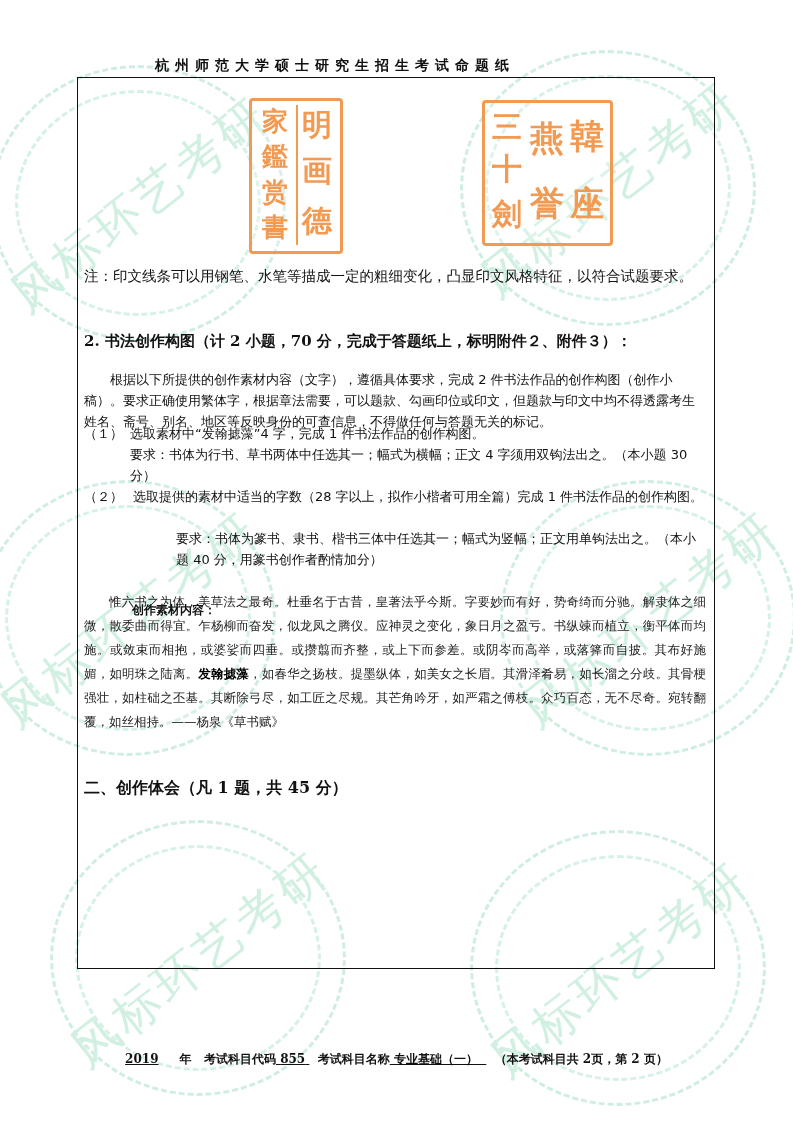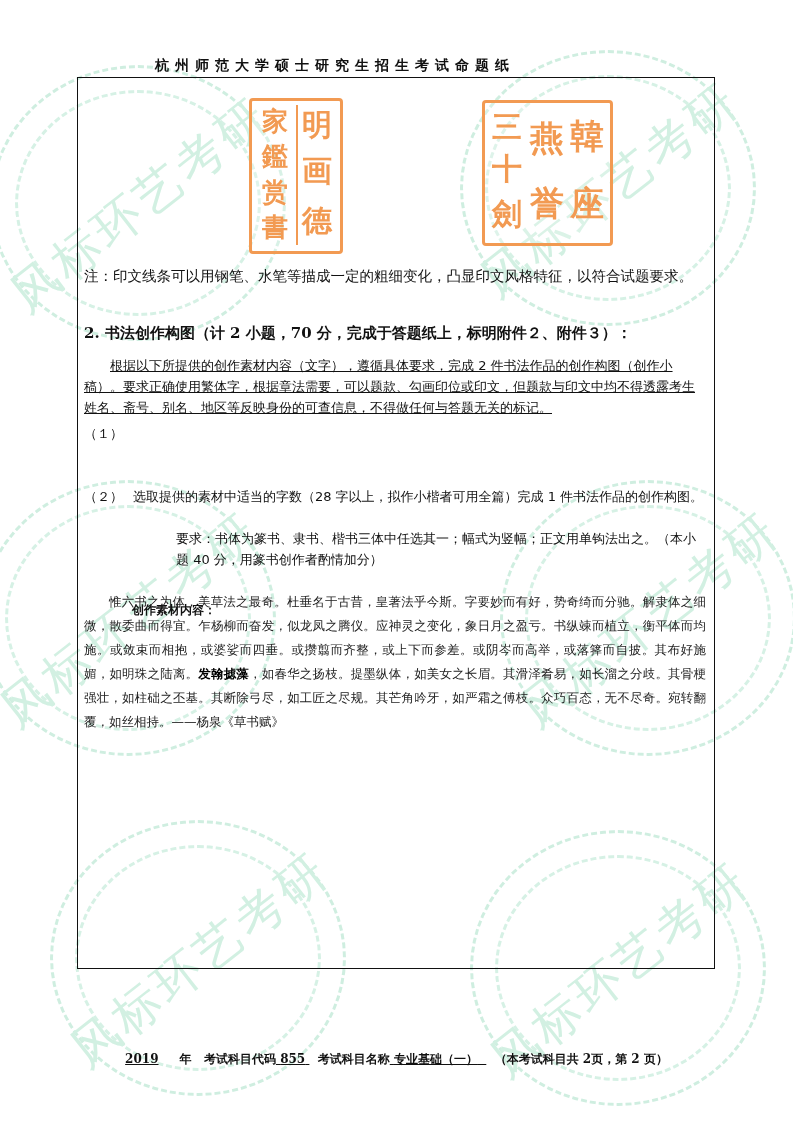--- a/index.html
+++ b/index.html
@@ -88,36 +88,39 @@
     <div class="ch" style="left:82px;top:70px;width:40px;height:62px;font-size:34px;">座</div>
     <div class="ch" style="left:42px;top:4px;width:40px;height:64px;font-size:34px;">燕</div>
     <div class="ch" style="left:42px;top:70px;width:40px;height:62px;font-size:34px;">誉</div>
     <div class="ch" style="left:3px;top:4px;width:38px;height:40px;font-size:30px;">三</div>
     <div class="ch" style="left:3px;top:46px;width:38px;height:40px;font-size:30px;">十</div>
     <div class="ch" style="left:3px;top:90px;width:38px;height:42px;font-size:30px;">劍</div>
   </div>
 
   <div class="p" style="top:186px;font-size:14.5px;line-height:24px;">注：印文线条可以用钢笔、水笔等描成一定的粗细变化，凸显印文风格特征，以符合试题要求。</div>
 
-  <div class="p h" style="top:244px;">2. 书法创作构图（计 2 小题，70 分，完成于答题纸上，标明附件２、附件３）：</div>
+  <div class="p h" style="top:252px;">2. 书法创作构图（计 2 小题，70 分，完成于答题纸上，标明附件２、附件３）：</div>
 
-  <div class="p ind sub" style="top:277px;text-decoration:underline;">根据以下所提供的创作素材内容（文字），遵循具体要求，完成 2 件书法作品的创作构图（创作小稿）。要求正确使用繁体字，根据章法需要，可以题款、勾画印位或印文，但题款与印文中均不得透露考生姓名、斋号、别名、地区等反映身份的可查信息，不得做任何与答题无关的标记。</div>
+  <div class="p ind sub" style="top:291px;">根据以下所提供的创作素材内容（文字），遵循具体要求，完成 2 件书法作品的创作构图（创作小稿）。要求正确使用繁体字，根据章法需要，可以题款、勾画印位或印文，但题款与印文中均不得透露考生姓名、斋号、别名、地区等反映身份的可查信息，不得做任何与答题无关的标记。</div>
 
   <div class="num" style="top:345px;line-height:21px;">（１）</div>
+  <div class="subbody" style="top:345px;">选取素材中“发翰摅藻”4 字，完成 1 件书法作品的创作构图。</div>
+  <div class="subbody" style="top:366px;">要求：书体为行书、草书两体中任选其一；幅式为横幅；正文 4 字须用双钩法出之。（本小题 30 分）</div>
 
   <div class="num" style="top:408px;line-height:21px;">（２）</div>
   <div class="subbody" style="top:408px;text-align:center;">选取提供的素材中适当的字数（28 字以上，拟作小楷者可用全篇）完成 1 件书法作品的创作构图。</div>
   <div class="subbody" style="top:450px;margin-left:46px;">要求：书体为篆书、隶书、楷书三体中任选其一；幅式为竖幅；正文用单钩法出之。（本小题 40 分，用篆书创作者酌情加分）</div>
 
   <div class="subbody mat-head" style="top:492px;left:54px;margin-top:30px;">创作素材内容：</div>
 
   <div class="mat" style="top:512px;">
     <span>惟六书之为体，美草法之最奇。杜垂名于古昔，皇著法乎今斯。字要妙而有好，势奇绮而分驰。解隶体之细微，散委曲而得宜。乍杨柳而奋发，似龙凤之腾仪。应神灵之变化，象日月之盈亏。书纵竦而植立，衡平体而均施。或敛束而相抱，或婆娑而四垂。或攒翦而齐整，或上下而参差。或阴岑而高举，或落箨而自披。其布好施媚，如明珠之陆离。</span><b>发翰摅藻</b><span>，如春华之扬枝。提墨纵体，如美女之长眉。其滑泽肴易，如长溜之分歧。其骨梗强壮，如柱础之丕基。其断除弓尽，如工匠之尽规。其芒角吟牙，如严霜之傅枝。众巧百态，无不尽奇。宛转翻覆，如丝相持。——杨泉《草书赋》</span>
   </div>
 
+  <div class="p h" style="top:698px;font-size:16px;">二、创作体会（凡 1 题，共 45 分）</div>
 </div>
 
 <div class="footer">
   <span class="u">2019</span>&nbsp;&nbsp;&nbsp;&nbsp;
   <span>年</span>&nbsp;&nbsp;
   <span>考试科目代码</span><span class="u">&nbsp;<span>855</span>&nbsp;</span>&nbsp;
   <span>考试科目名称</span><span class="u">&nbsp;<span>专业基础（一）</span>&nbsp;&nbsp;</span>&nbsp;
   <span>（本考试科目共 2页，第 2 页）</span>
 </div>
 

